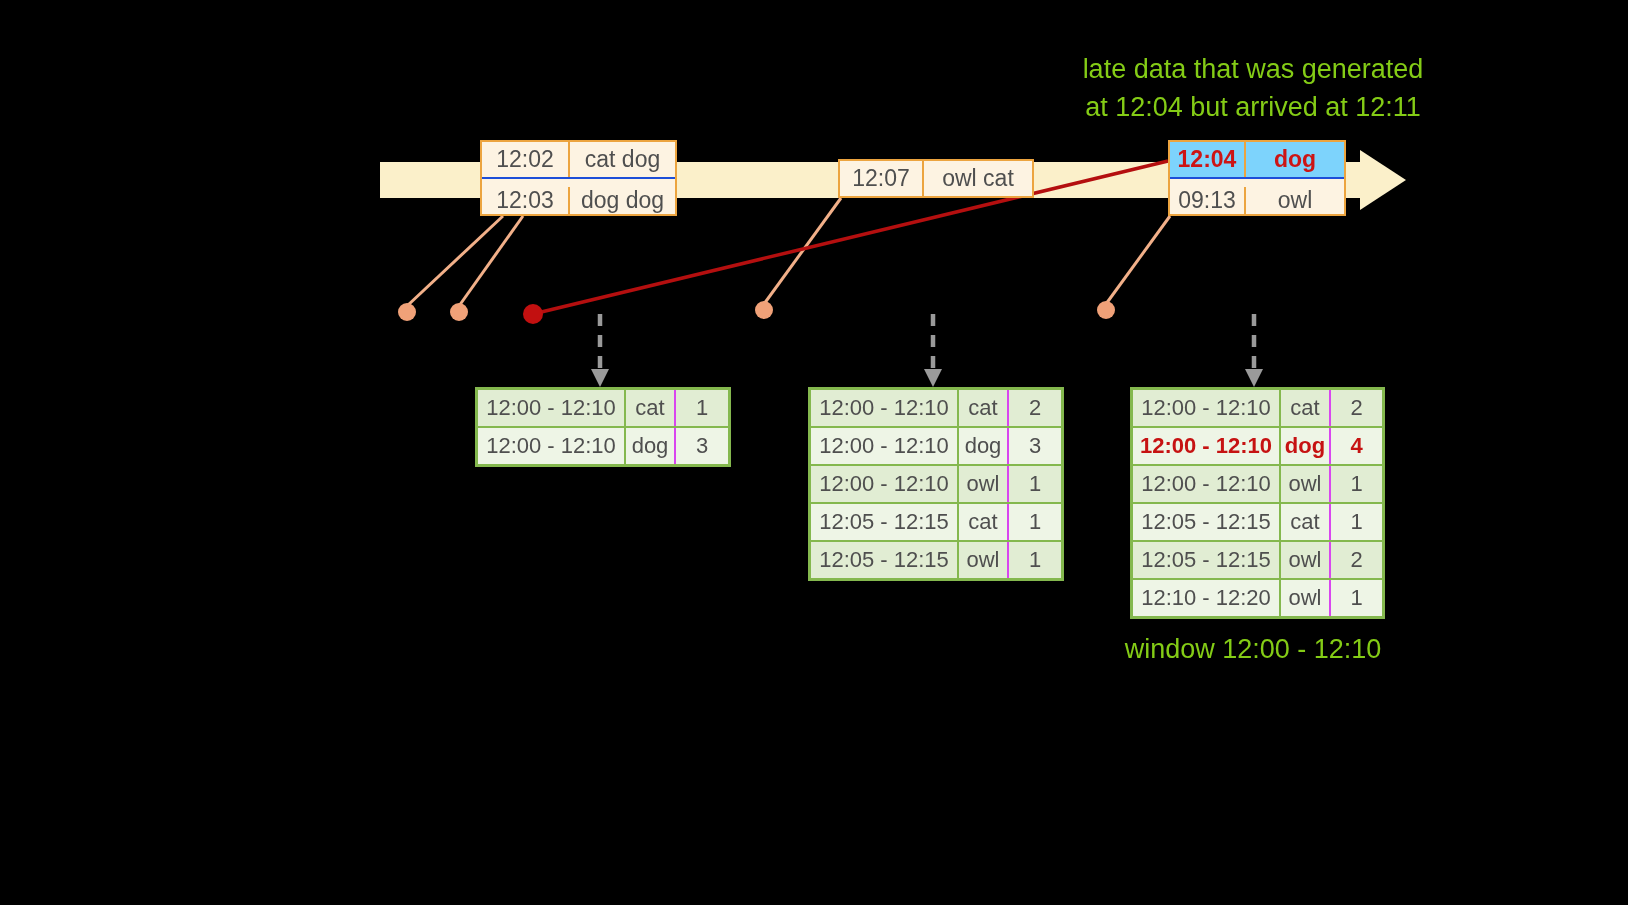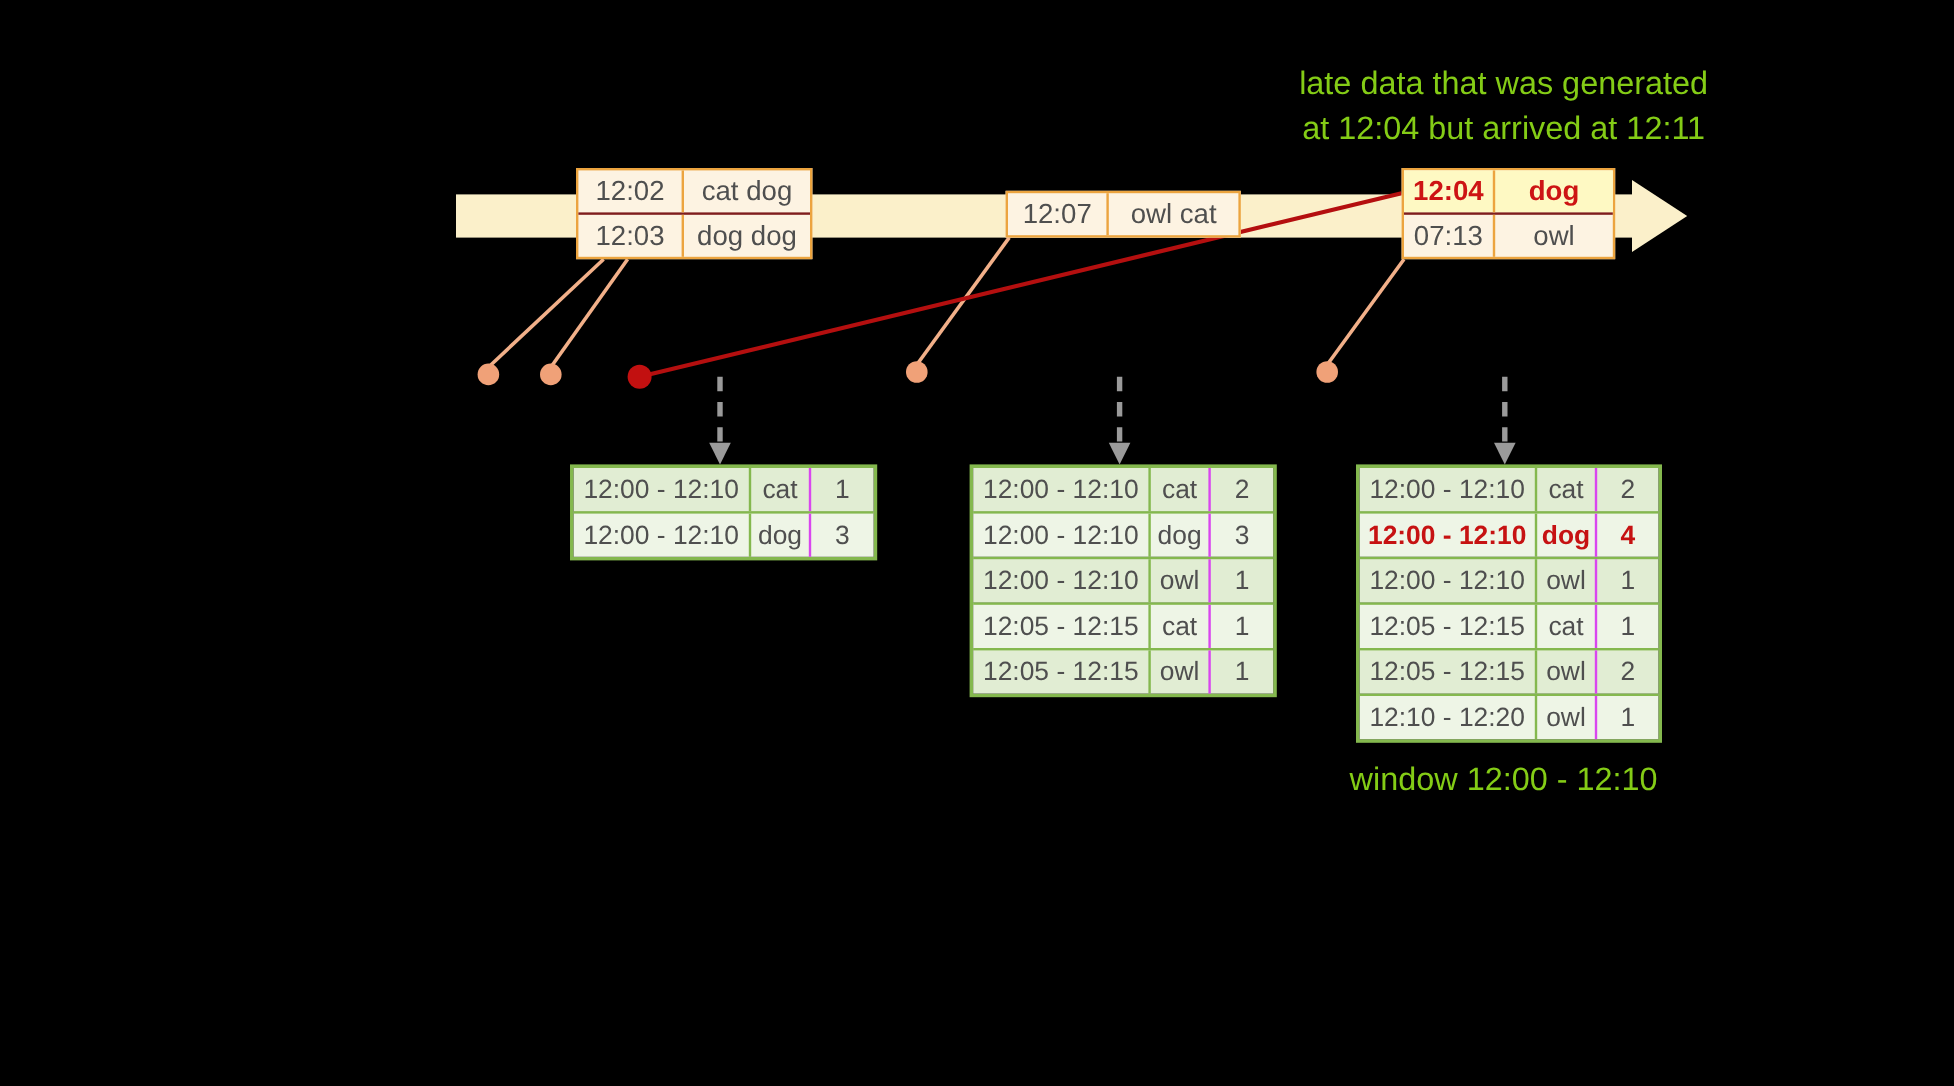--- a/index.html
+++ b/index.html
@@ -14,25 +14,25 @@
   .timeline-band { position:absolute; left:380px; top:162px; width:980px; height:36px; background:#fbf0ca; }
   .timeline-head {
     position:absolute; left:1360px; top:150px; width:0; height:0;
     border-top:30px solid transparent; border-bottom:30px solid transparent;
     border-left:46px solid #fbf0ca;
   }
 
   
   .event-box { position:absolute; border:2px solid #eca43f; background:#fdf3e2; }
   .event-row { display:flex; height:35px; }
-  .event-row + .event-row { border-top:2px solid #7f1d1d; }
+  .event-row + .event-row { border-top:2px solid #1d4ed8;align-items:flex-end; }
   .event-cell { display:flex; align-items:center; justify-content:center; font-size:23px; color:#4f4f4f; }
   .event-time { border-right:2px solid #eca43f; }
   .event-words { flex:1; }
-  .event-row.late { background:#fef9c3; }
+  .event-row.late { background:#7dd3fc; }
   .event-row.late .event-cell { color:#cd1414; font-weight:bold; }
 
   
   .result-table { position:absolute; border:3px solid #84b84e; }
   .t-row { display:flex; height:36px; }
   .t-row + .t-row { border-top:2px solid #84b84e; }
   .t-cell { display:flex; align-items:center; justify-content:center; font-size:22px; color:#4f4f4f; }
   .t-window { width:146px; border-right:2px solid #84b84e; }
   .t-word { width:48px; border-right:2px solid #d946ef; }
   .t-count { flex:1; }
@@ -97,21 +97,21 @@
       <span class="event-cell event-words">owl cat</span>
     </div>
   </div>
 
   <div class="event-box" style="left:1168px; top:140px; width:174px;">
     <div class="event-row late">
       <span class="event-cell event-time" style="width:74px;">12:04</span>
       <span class="event-cell event-words">dog</span>
     </div>
     <div class="event-row">
-      <span class="event-cell event-time" style="width:74px;">07:13</span>
+      <span class="event-cell event-time" style="width:74px;">09:13</span>
       <span class="event-cell event-words">owl</span>
     </div>
   </div>
 
   <div class="result-table" style="left:475px; top:387px; width:250px;">
     <div class="t-row shade-a">
       <span class="t-cell t-window">12:00 - 12:10</span>
       <span class="t-cell t-word">cat</span>
       <span class="t-cell t-count">1</span>
     </div>

